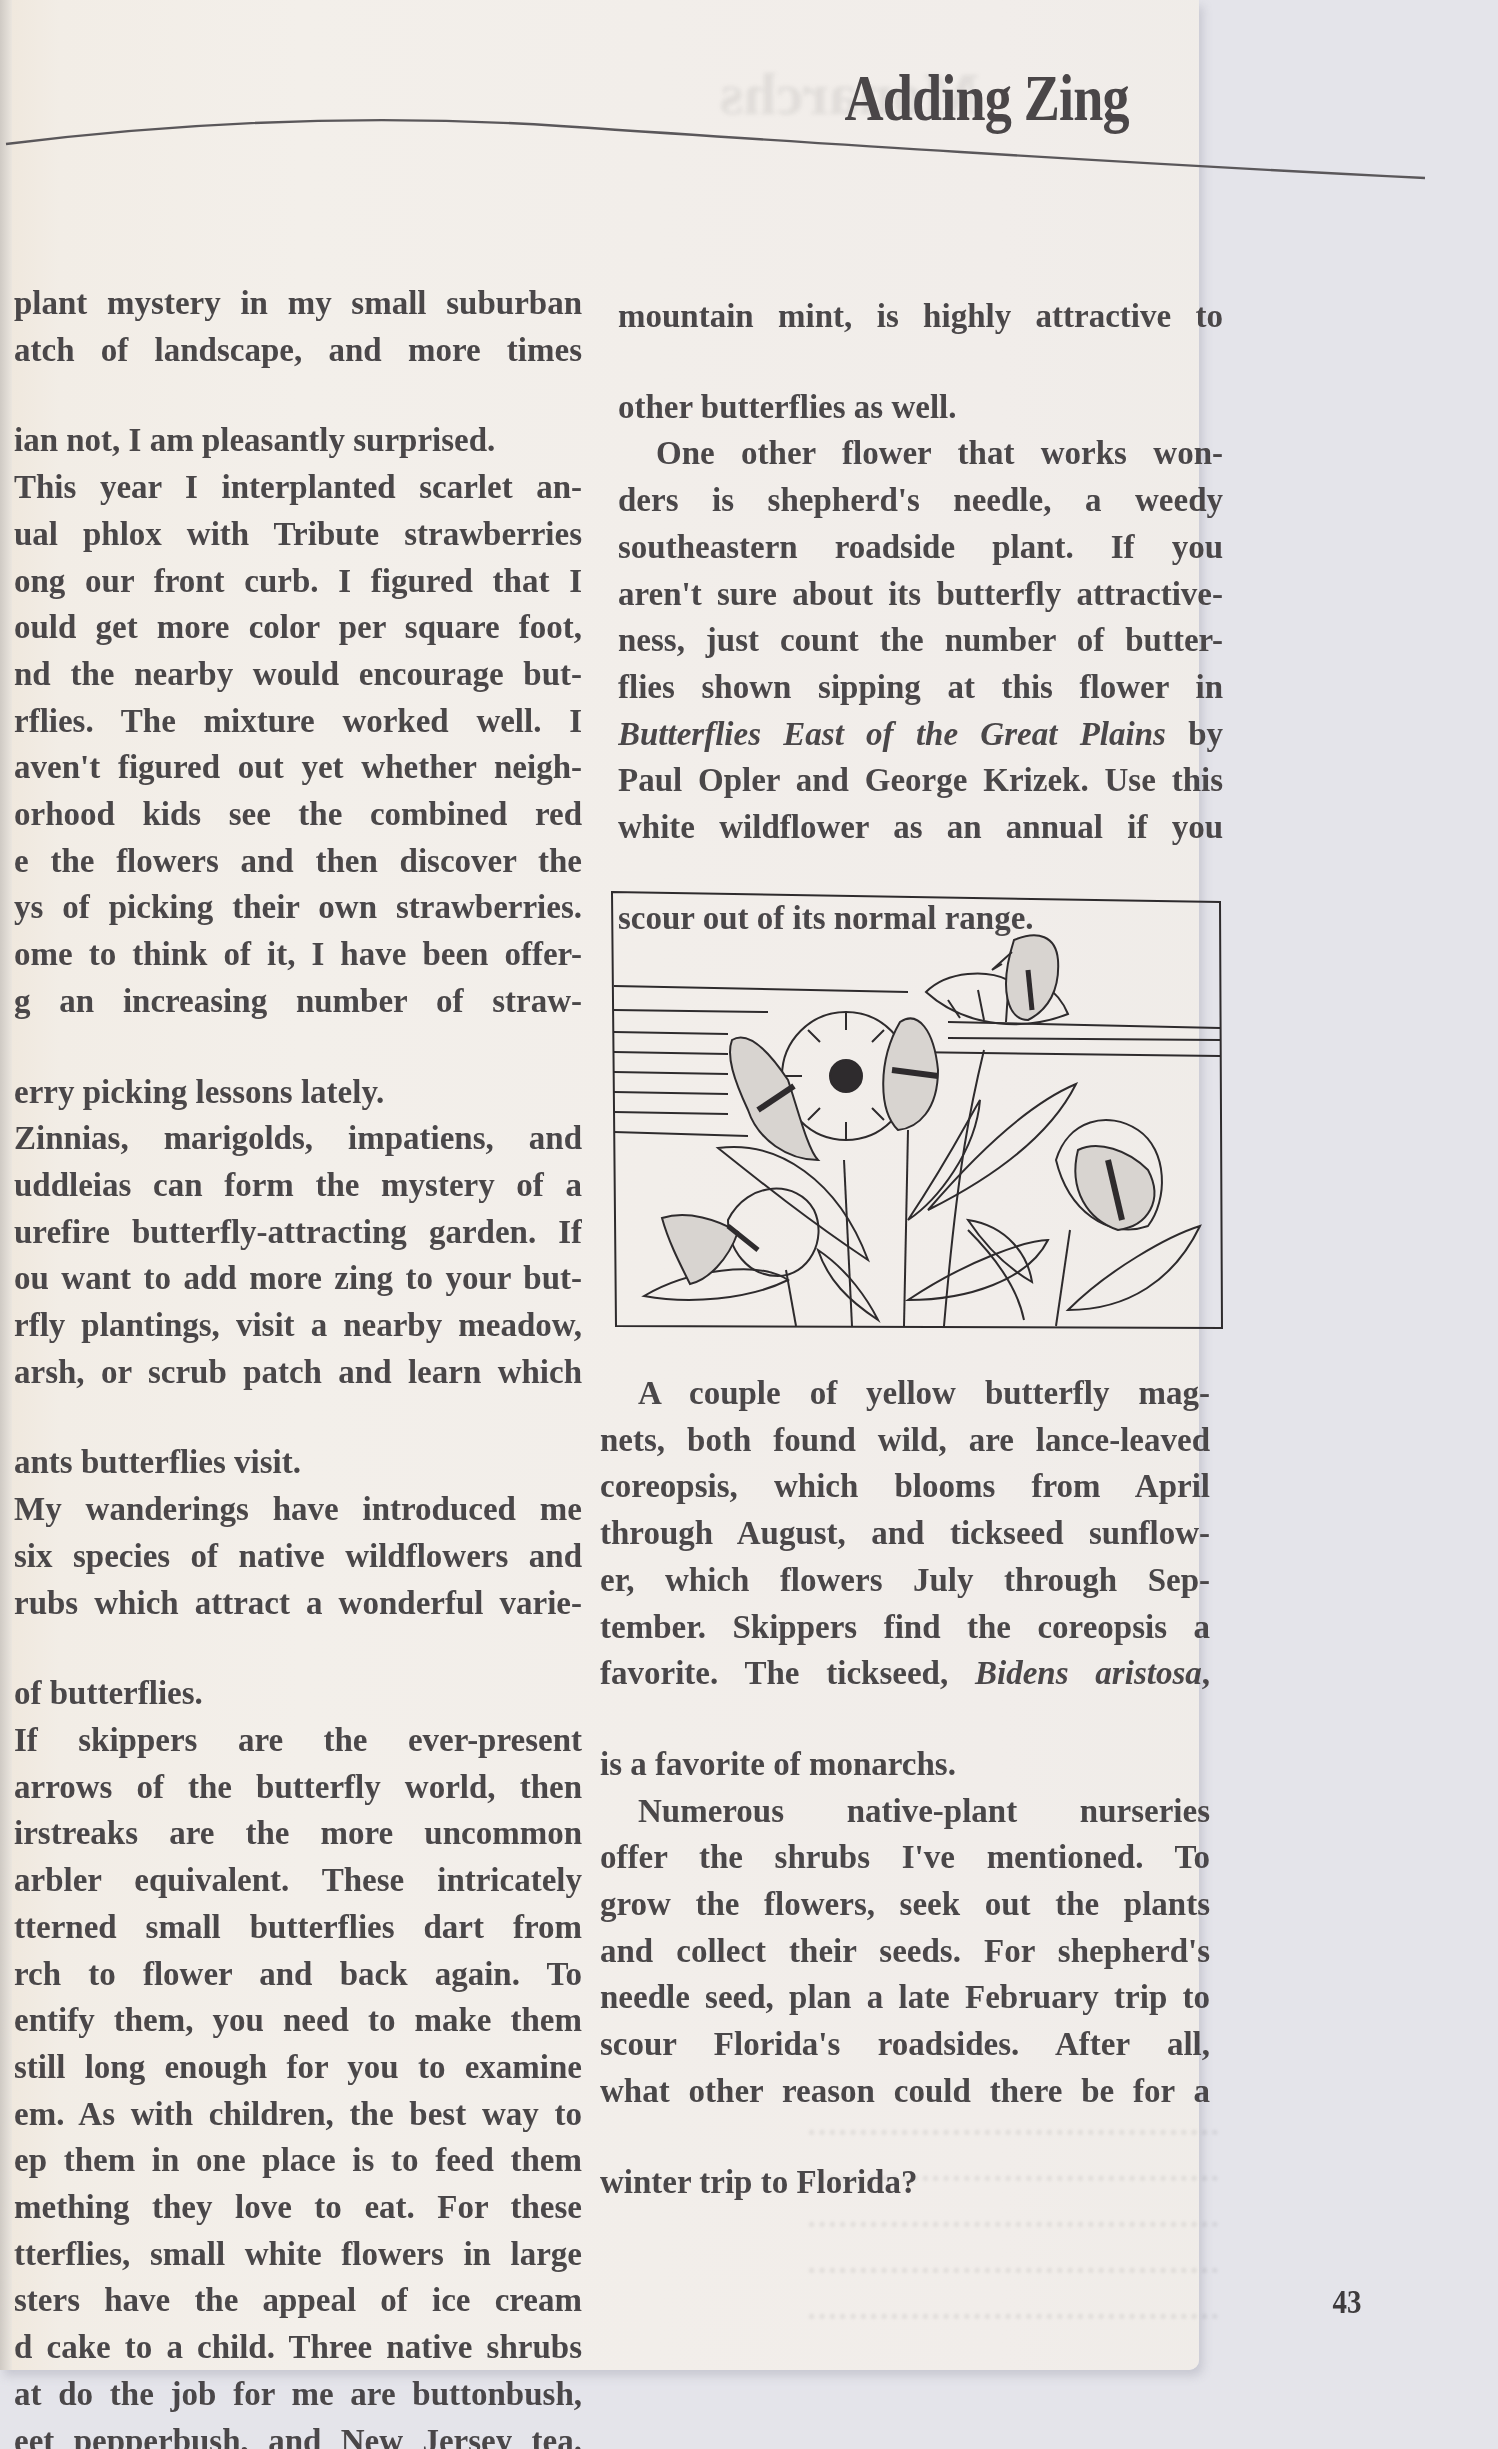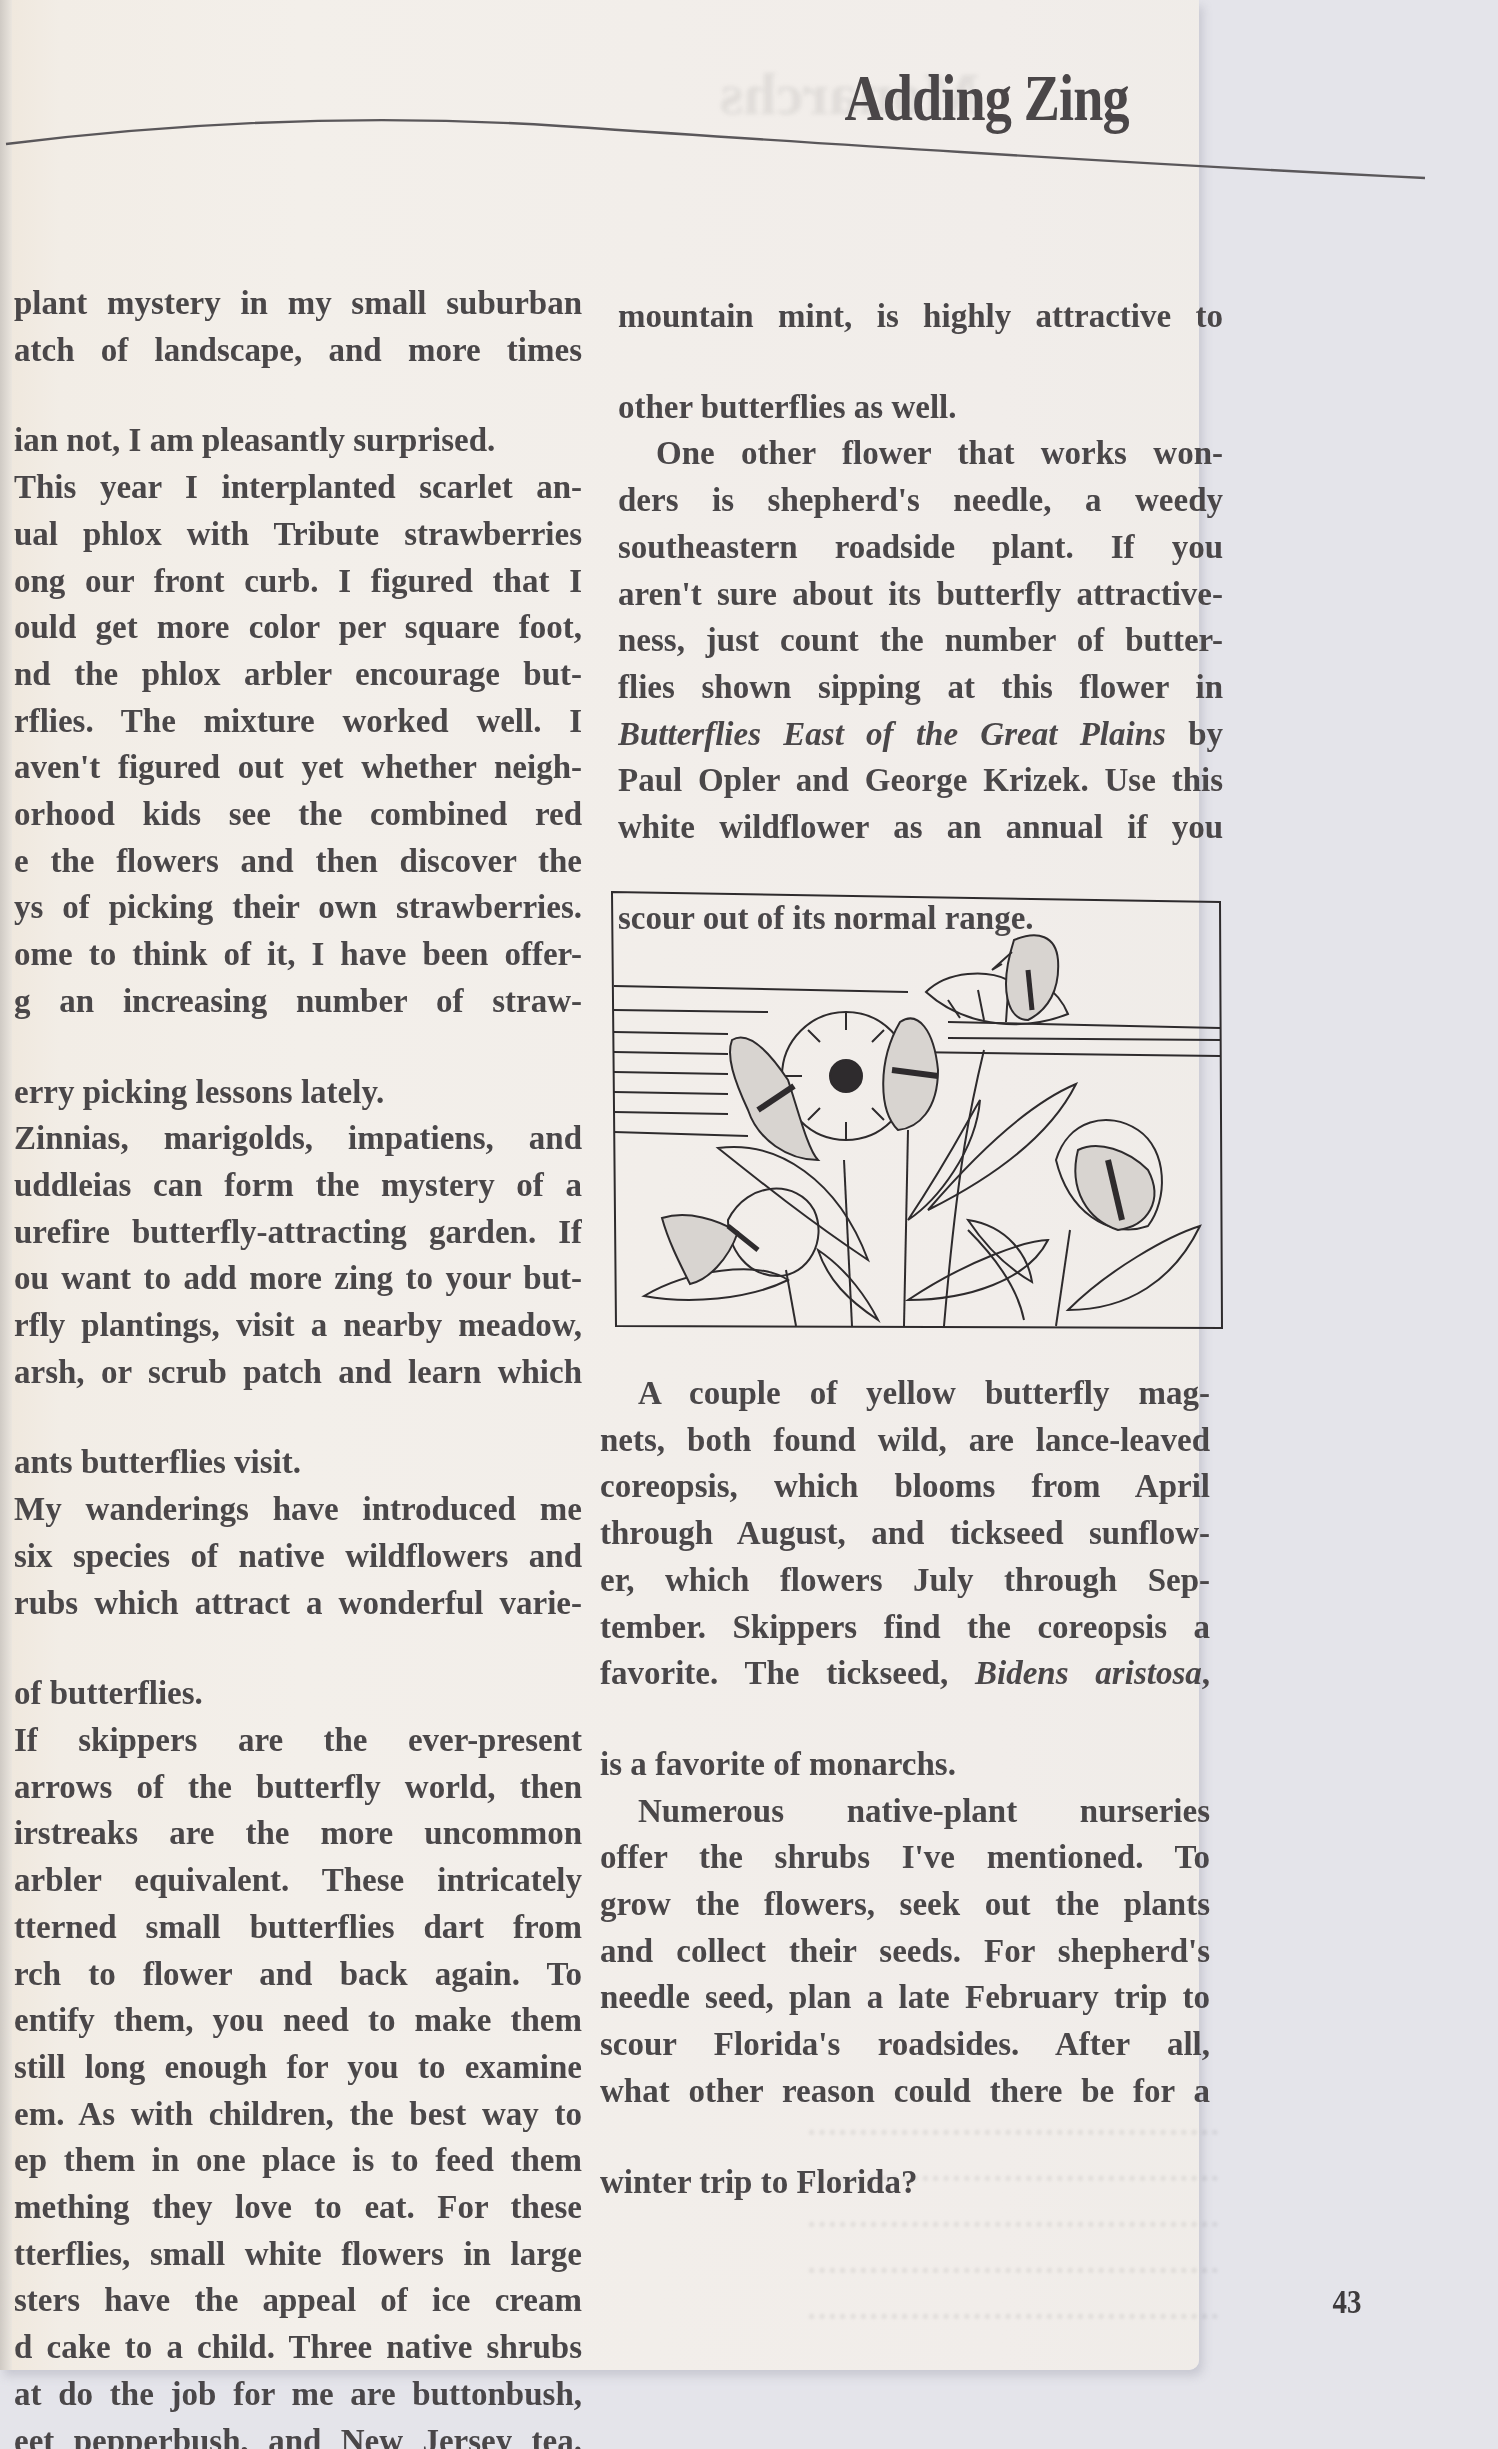--- a/index.html
+++ b/index.html
@@ -146,21 +146,21 @@
   </svg>
 
   <div class="column col-left">
     <span class="line">plant mystery in my small suburban</span>
     <span class="line">atch of landscape, and more times</span>
     <span class="line last">ian not, I am pleasantly surprised.</span>
     <span class="line">This year I interplanted scarlet an-</span>
     <span class="line">ual phlox with Tribute strawberries</span>
     <span class="line">ong our front curb. I figured that I</span>
     <span class="line">ould get more color per square foot,</span>
-    <span class="line">nd the phlox arbler encourage but-</span>
+    <span class="line">nd the nearby would encourage but-</span>
     <span class="line">rflies. The mixture worked well. I</span>
     <span class="line">aven't figured out yet whether neigh-</span>
     <span class="line">orhood kids see the combined red</span>
     <span class="line">e the flowers and then discover the</span>
     <span class="line">ys of picking their own strawberries.</span>
     <span class="line">ome to think of it, I have been offer-</span>
     <span class="line">g an increasing number of straw-</span>
     <span class="line last">erry picking lessons lately.</span>
     <span class="line">Zinnias, marigolds, impatiens, and</span>
     <span class="line">uddleias can form the mystery of a</span>

